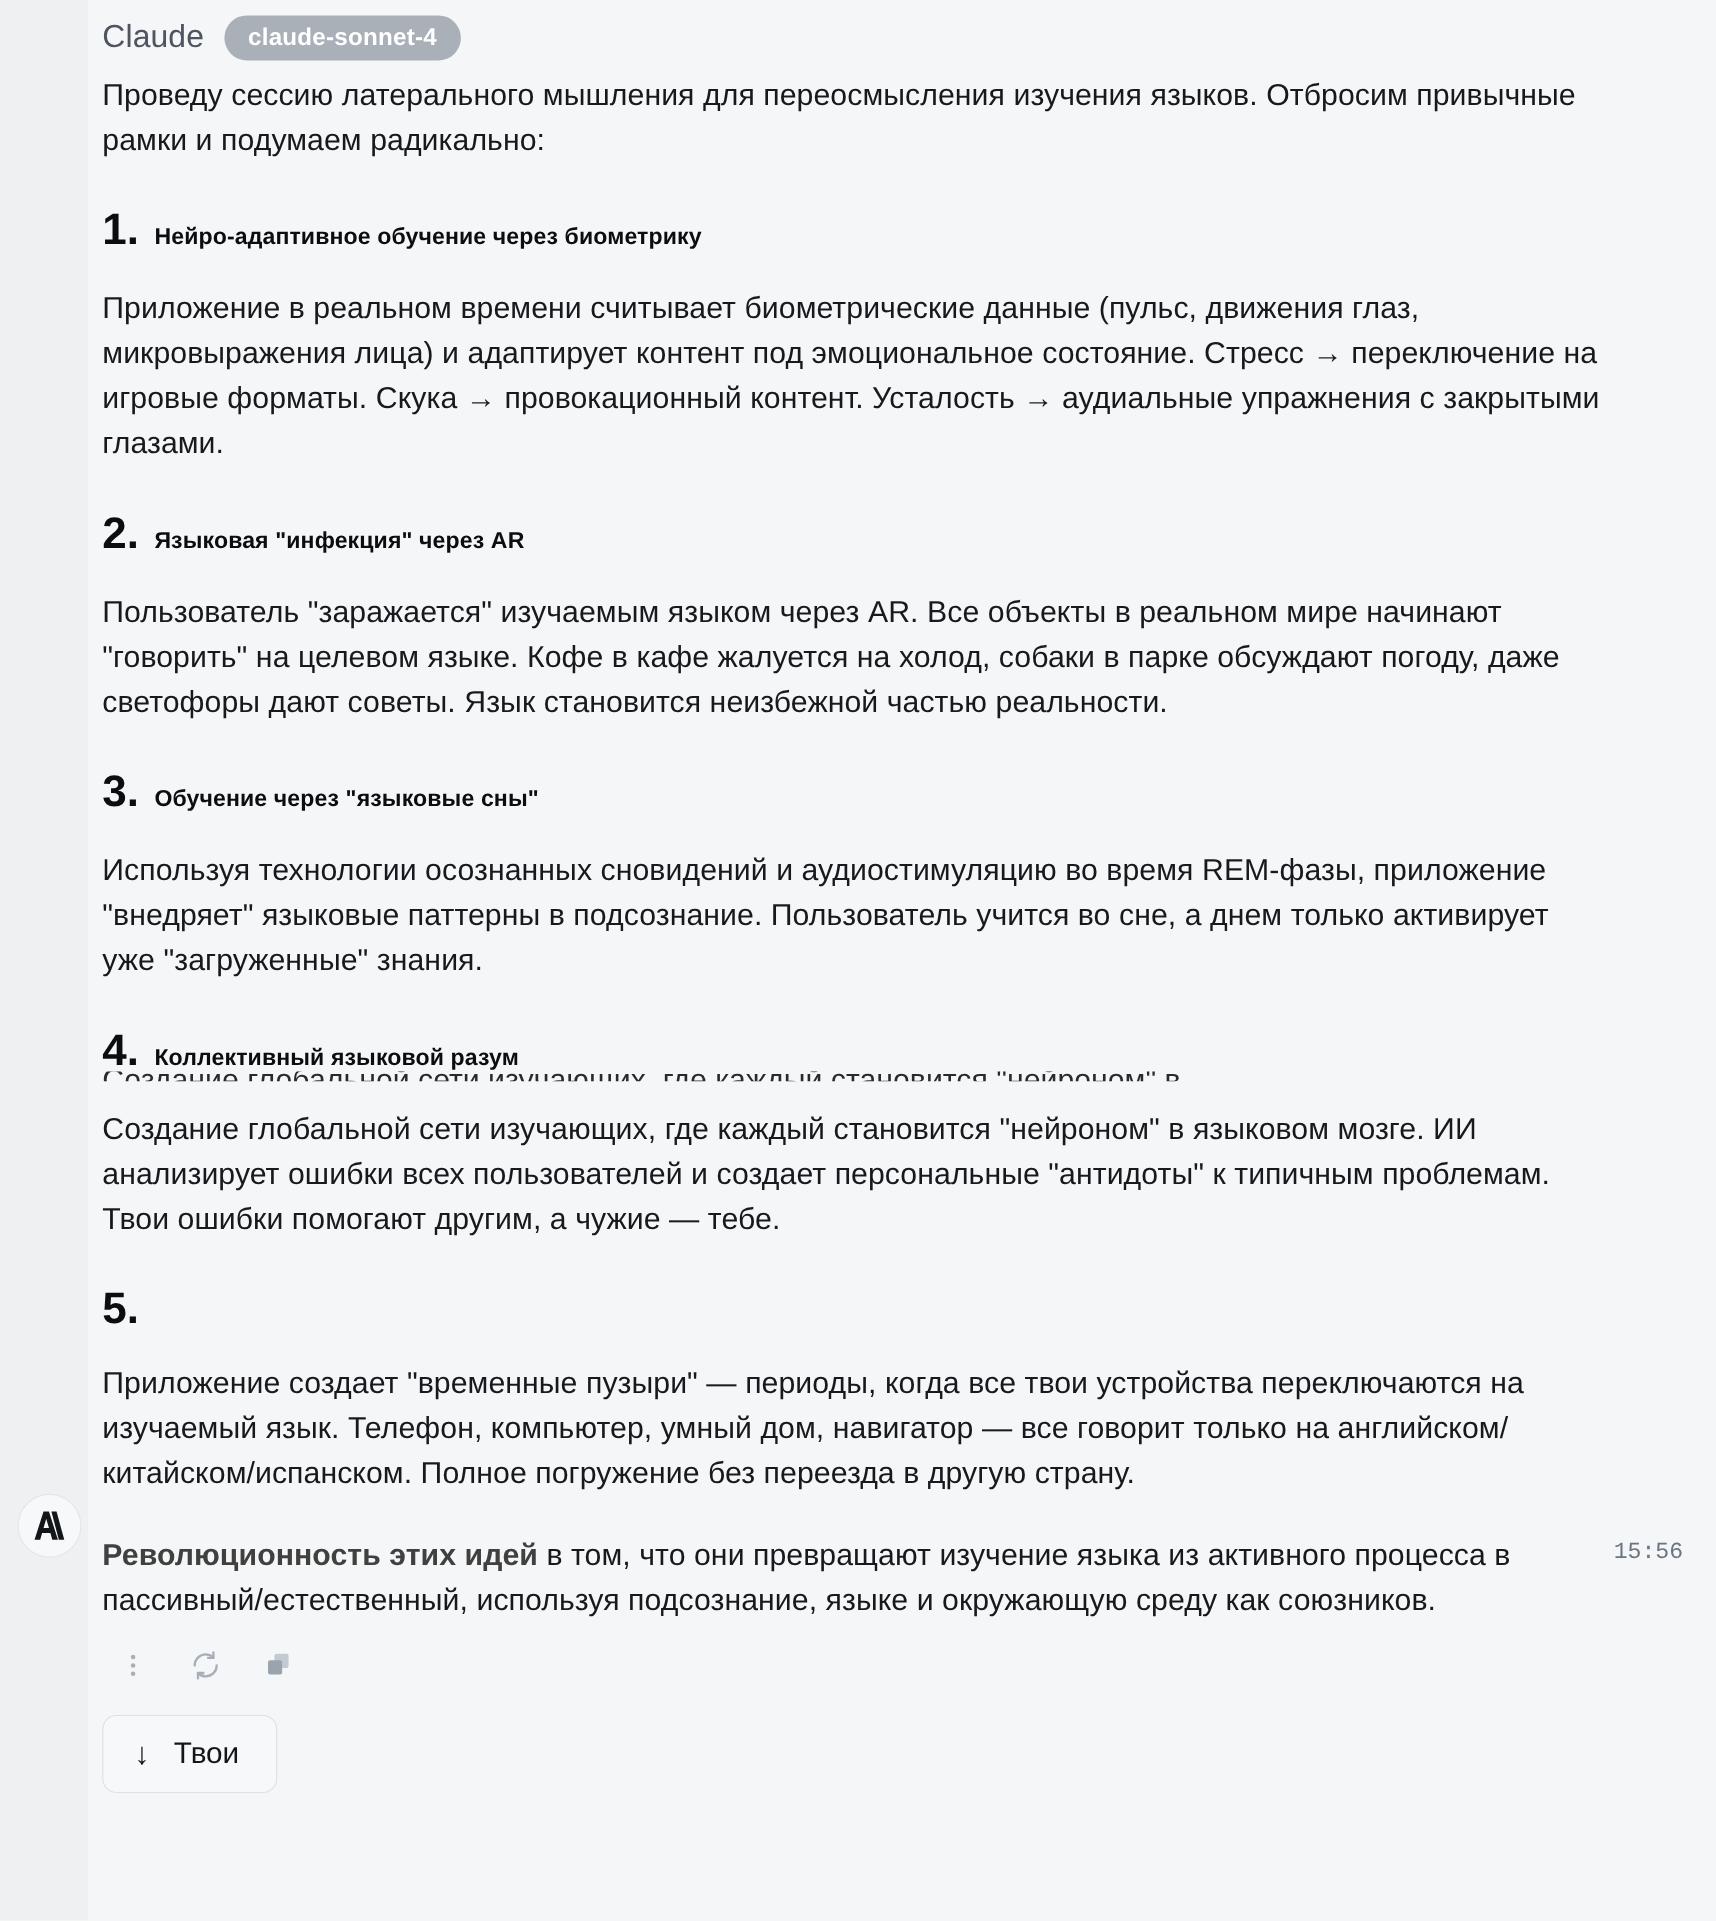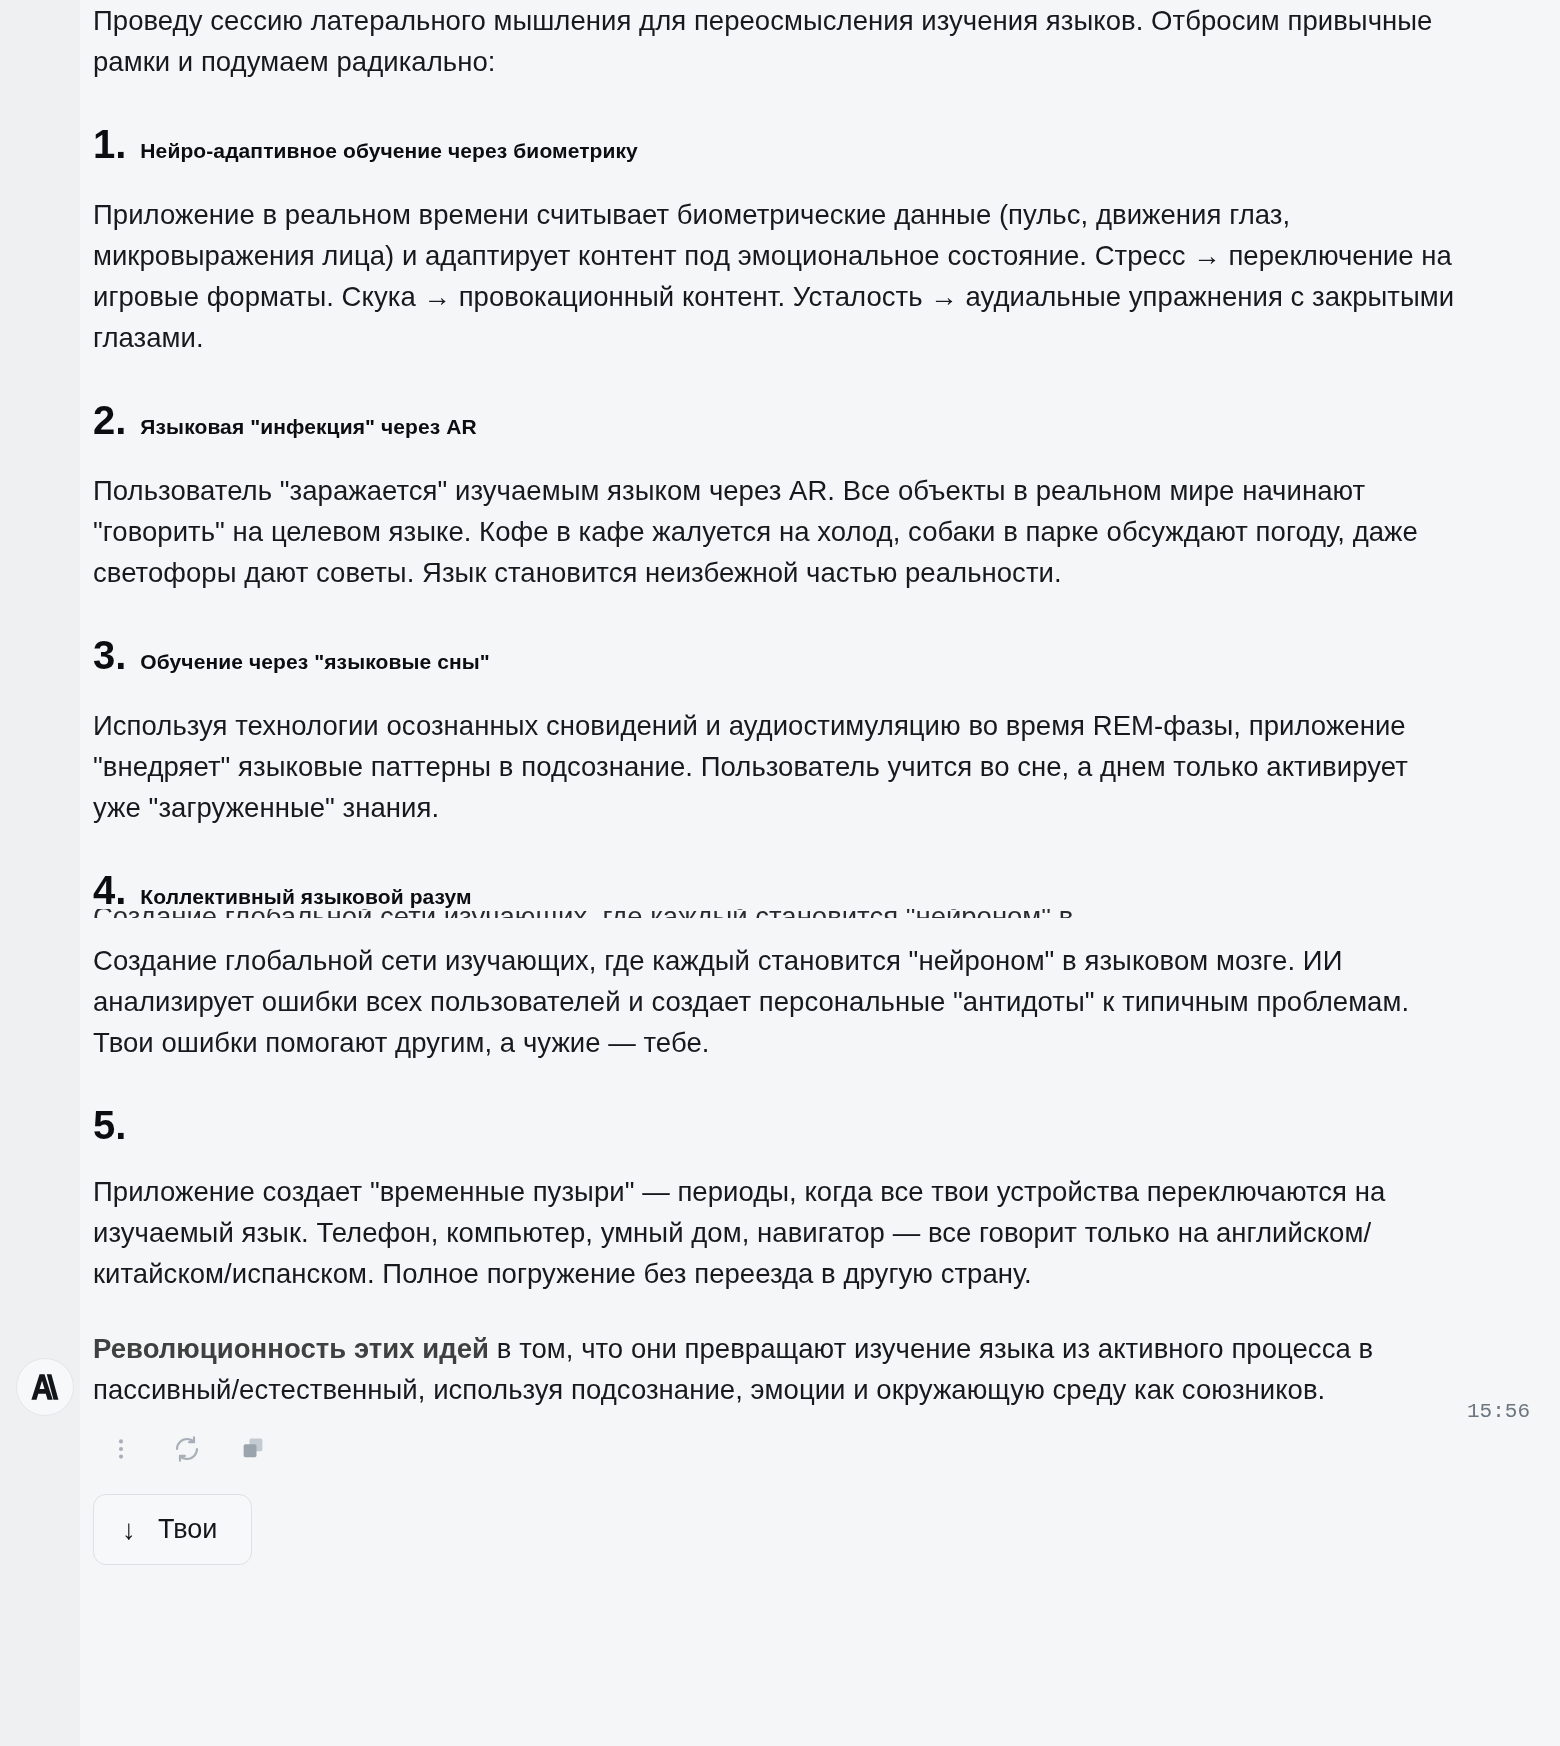--- a/index.html
+++ b/index.html
@@ -167,20 +167,24 @@
   }
   .btn-next .arrow { font-size: 28px; line-height: 1; }
 </style>
 </head>
 <body>
 
 <div class="gutter"></div>
 
 <div class="message">
 
+  <div class="hdr">
+    <span class="hdr-name">Claude</span>
+    <span class="model-badge">claude-sonnet-4</span>
+  </div>
 
   <div class="content">
 
     <p class="para blk">Проведу сессию латерального мышления для переосмысления изучения языков. Отбросим привычные рамки и подумаем радикально:</p>
 
     <div class="sec-wrap">
       <h3 class="sec">
         <span class="num">1.</span>
         <span class="ttl">Нейро-адаптивное обучение через биометрику</span>
       </h3>
@@ -216,21 +220,21 @@
       <p class="para">Создание глобальной сети изучающих, где каждый становится "нейроном" в языковом мозге. ИИ анализирует ошибки всех пользователей и создает персональные "антидоты" к типичным проблемам. Твои ошибки помогают другим, а чужие — тебе.</p>
     </div>
 
     <div class="sec-wrap">
       <h3 class="sec">
         <span class="num">5.</span>
       </h3>
       <p class="para">Приложение создает "временные пузыри" — периоды, когда все твои устройства переключаются на изучаемый язык. Телефон, компьютер, умный дом, навигатор — все говорит только на английском/китайском/испанском. Полное погружение без переезда в другую страну.</p>
     </div>
 
-    <p class="para" style="margin-top:34px;"><strong class="b">Революционность этих идей</strong><span> в том, что они превращают изучение языка из активного процесса в пассивный/естественный, используя подсознание, эмоции и окружающую среду как союзников.</span></p>
+    <p class="para" style="margin-top:34px;"><strong class="b">Революционность этих идей</strong><span> в том, что они превращают изучение языка из активного процесса в пассивный/естественный, используя подсознание, языке и окружающую среду как союзников.</span></p>
 
   </div>
 
   <div class="actions">
     <span class="act">
       <svg width="26" height="26" viewBox="0 0 24 24" aria-hidden="true">
         <circle cx="12" cy="5" r="1.9" fill="#a7b0b8"></circle>
         <circle cx="12" cy="12" r="1.9" fill="#a7b0b8"></circle>
         <circle cx="12" cy="19" r="1.9" fill="#a7b0b8"></circle>
       </svg>

